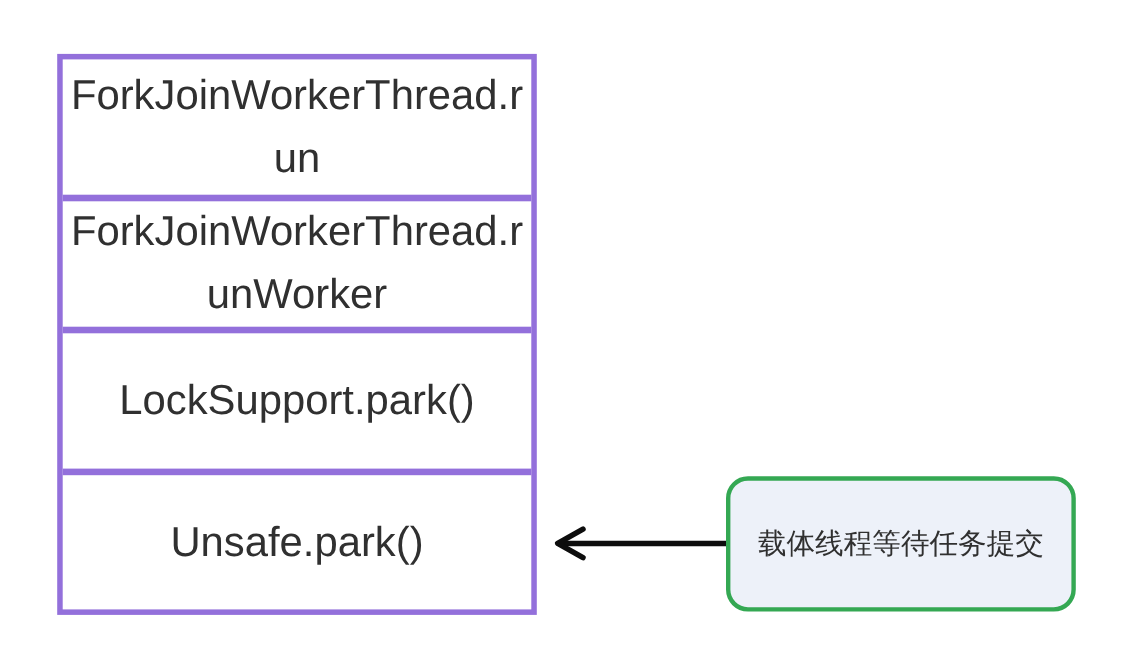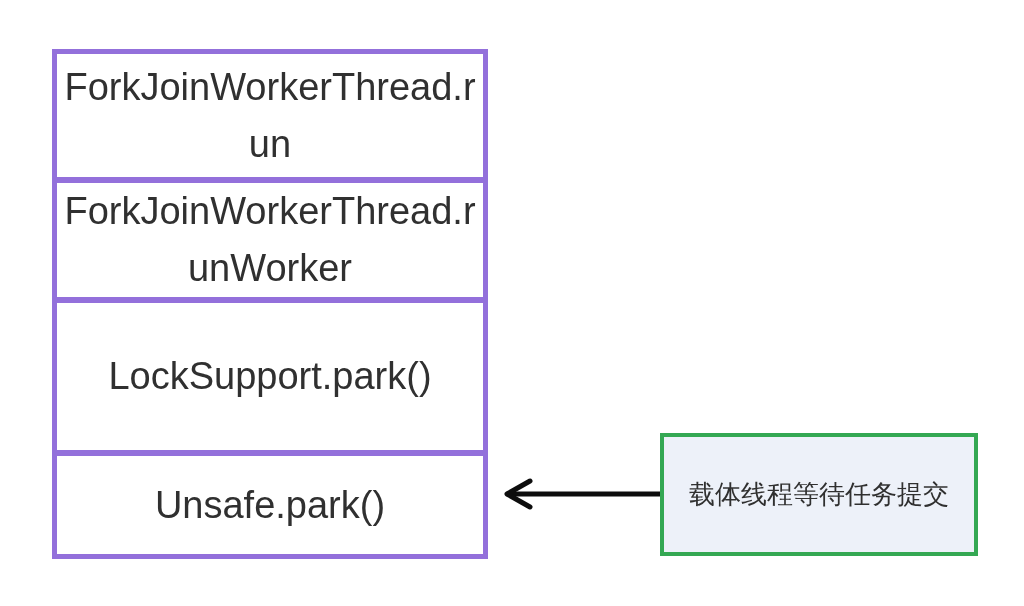--- a/index.html
+++ b/index.html
@@ -31,21 +31,21 @@
   .frame {
     box-sizing: border-box;
     border-bottom: 6px solid var(--stack-border, #9370db);
     display: flex;
     align-items: center;
     justify-content: center;
     padding: 0;
   }
   .frame:nth-child(1) { height: 129px; }
   .frame:nth-child(2) { height: 120px; justify-content: flex-end; }
-  .frame:nth-child(3) { height: 153px; }
+  .frame:nth-child(3) { height: 129px; }
   .frame:nth-child(4) { flex: 1; border-bottom: none; }
   .frame-label {
     display: block;
     width: 100%;
     text-align: center;
     font-size: 38px;
     line-height: 1.5;
     color: var(--text, #303030);
     word-break: break-all;
   }
@@ -60,21 +60,21 @@
   }
   
   .annotation {
     position: absolute;
     left: 660px;
     top: 433px;
     width: 318px;
     height: 123px;
     box-sizing: border-box;
     border: 4px solid var(--annotation-border, #34a853);
-    border-radius: 0;
+    border-radius: 20px;
     background: var(--annotation-bg, #edf1f9);
     display: flex;
     align-items: center;
     justify-content: center;
   }
   .annotation-label {
     font-size: 26px;
     color: var(--text, #303030);
     text-align: center;
     white-space: nowrap;

